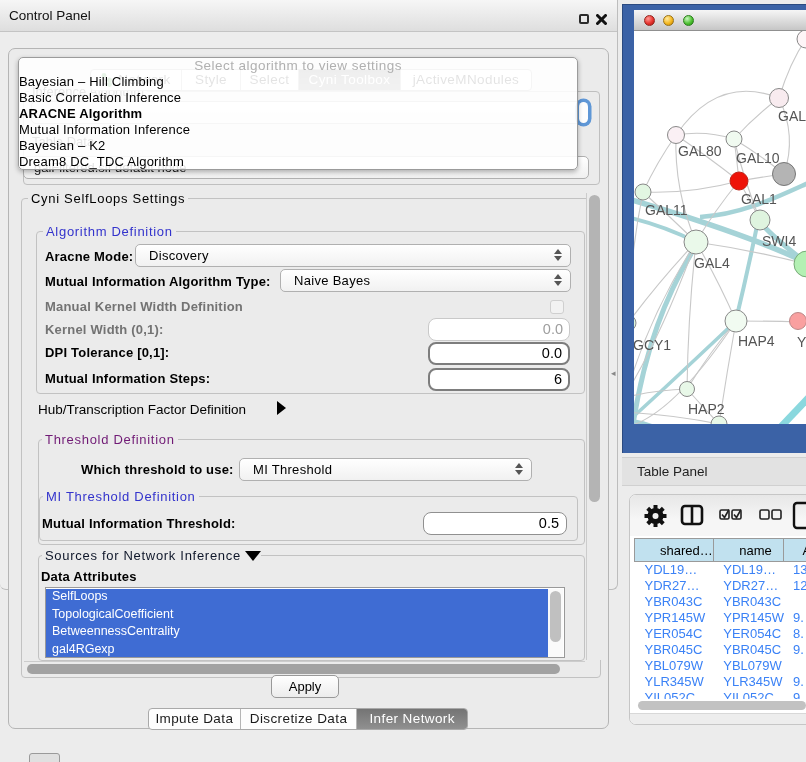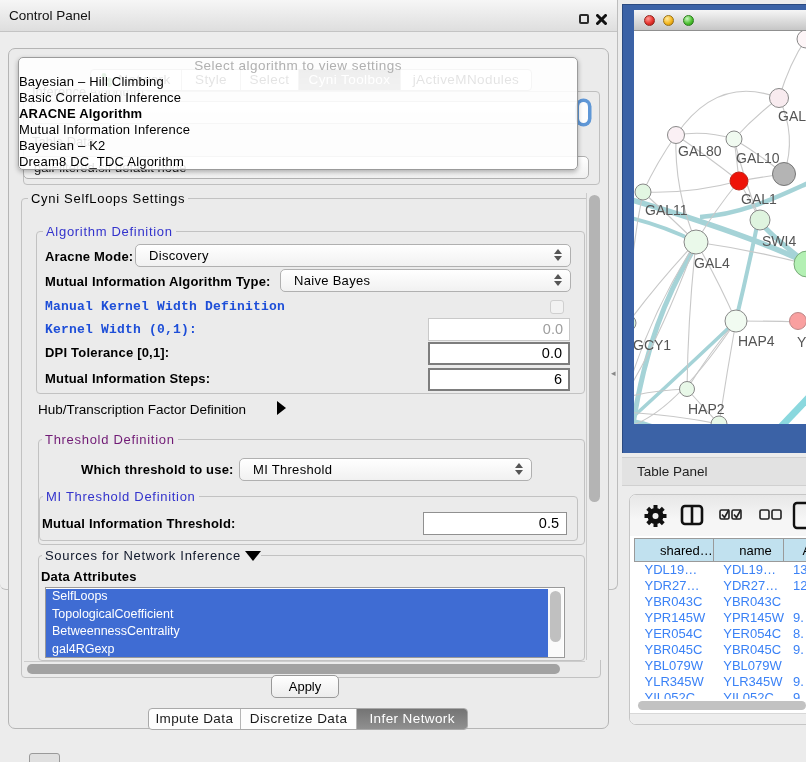--- a/index.html
+++ b/index.html
@@ -43,30 +43,30 @@
 #popup .hint { text-align:center; color:#b0b0b0; font-size:13.5px; letter-spacing:0.45px;
   height:16px; line-height:16px; }
 #popup .it { font-size:13px; letter-spacing:0.2px; color:#000; height:16px; line-height:16px;
   padding-left:0px; white-space:nowrap; }
 
 .group { position:absolute; border:1px solid #c2c2c2; border-radius:4px; }
 .gtitle { position:absolute; top:-8px; font-size:13px; letter-spacing:0.7px;
   background:#ebebeb; padding:0 3px; white-space:nowrap; }
 label.b { font-weight:bold; font-size:13px; letter-spacing:0.2px; color:#000;
   position:absolute; white-space:nowrap; }
-label.dis { color:#1d4ed8;font-family:Liberation Mono, monospace; }
+label.dis { color:#737373; }
 .combo { position:absolute; background:linear-gradient(#ffffff,#f1f1f1);
   border:1px solid #b0b0b0; border-radius:5px; font-size:13px; color:#000; }
 .combo .txt { position:absolute; left:13px; top:3px; letter-spacing:0.3px; }
 .combo .ar { position:absolute; right:7px; top:2px; width:9px; }
 .combo .ar div { width:0; height:0; border-left:4px solid transparent;
   border-right:4px solid transparent; margin:2px 0; }
 .au { border-bottom:5px solid #555; }
 .ad { border-top:5px solid #555; }
-.nfield { position:absolute; background:#fff; font-size:14.5px; text-align:right; }
+.nfield { position:absolute; background:#fff; font-size:14.5px; text-align:right;border-radius:8px; }
 
 #dlist { position:absolute; left:23px; top:388px; width:520px; height:71px;
   background:#fff; border:1px solid #999; overflow:hidden; }
 #dlist .sel-block { position:absolute; left:0; top:1px; right:16px; height:70px; background:#3f6cd3; }
 #dlist .li { position:relative; color:#fff; font-size:12.5px; height:17.5px; line-height:17.5px;
   padding-left:6px; }
 #dlist-sb { position:absolute; right:1px; top:1px; width:15px; height:69px; background:#fafafa; }
 #dlist-sb .th { position:absolute; left:2px; top:2px; width:11px; height:51px;
   background:#c0c0c0; border-radius:6px; }
 

